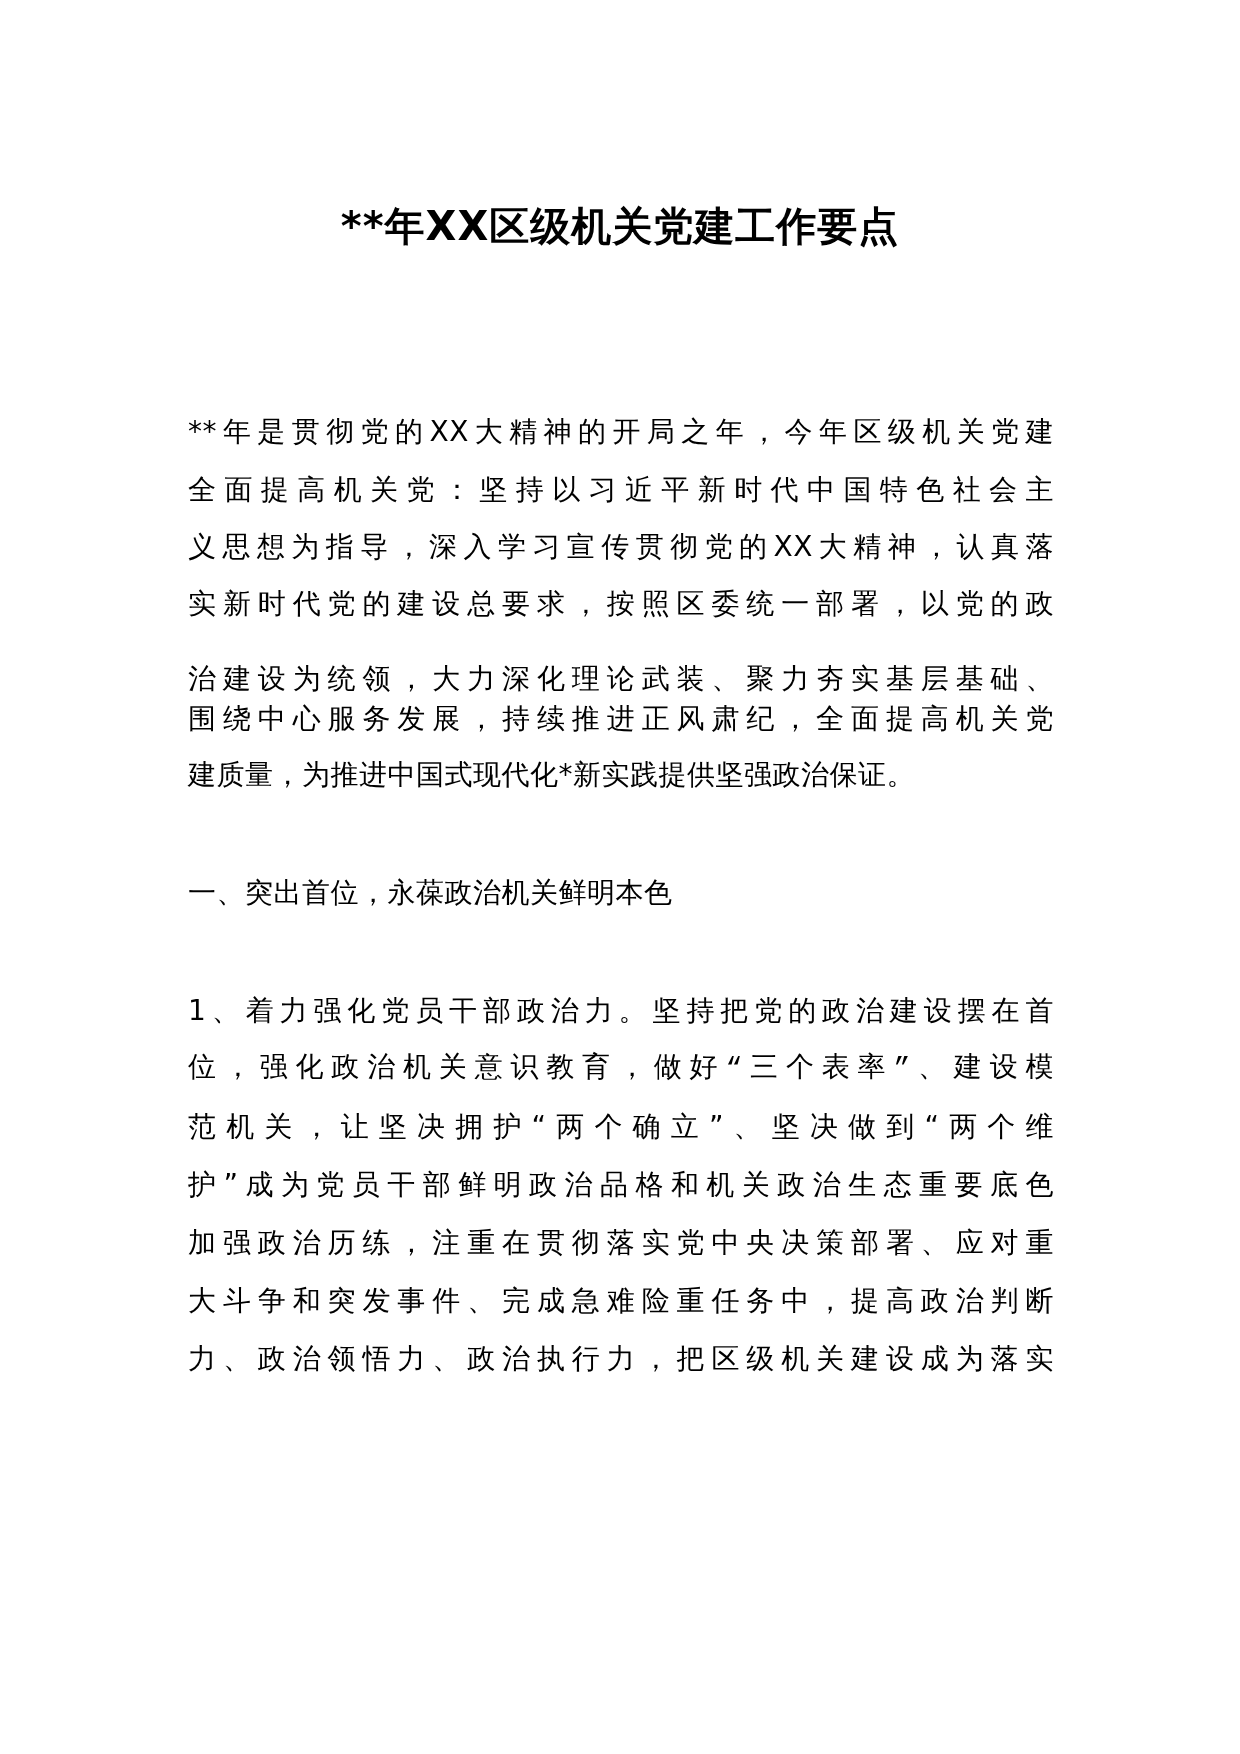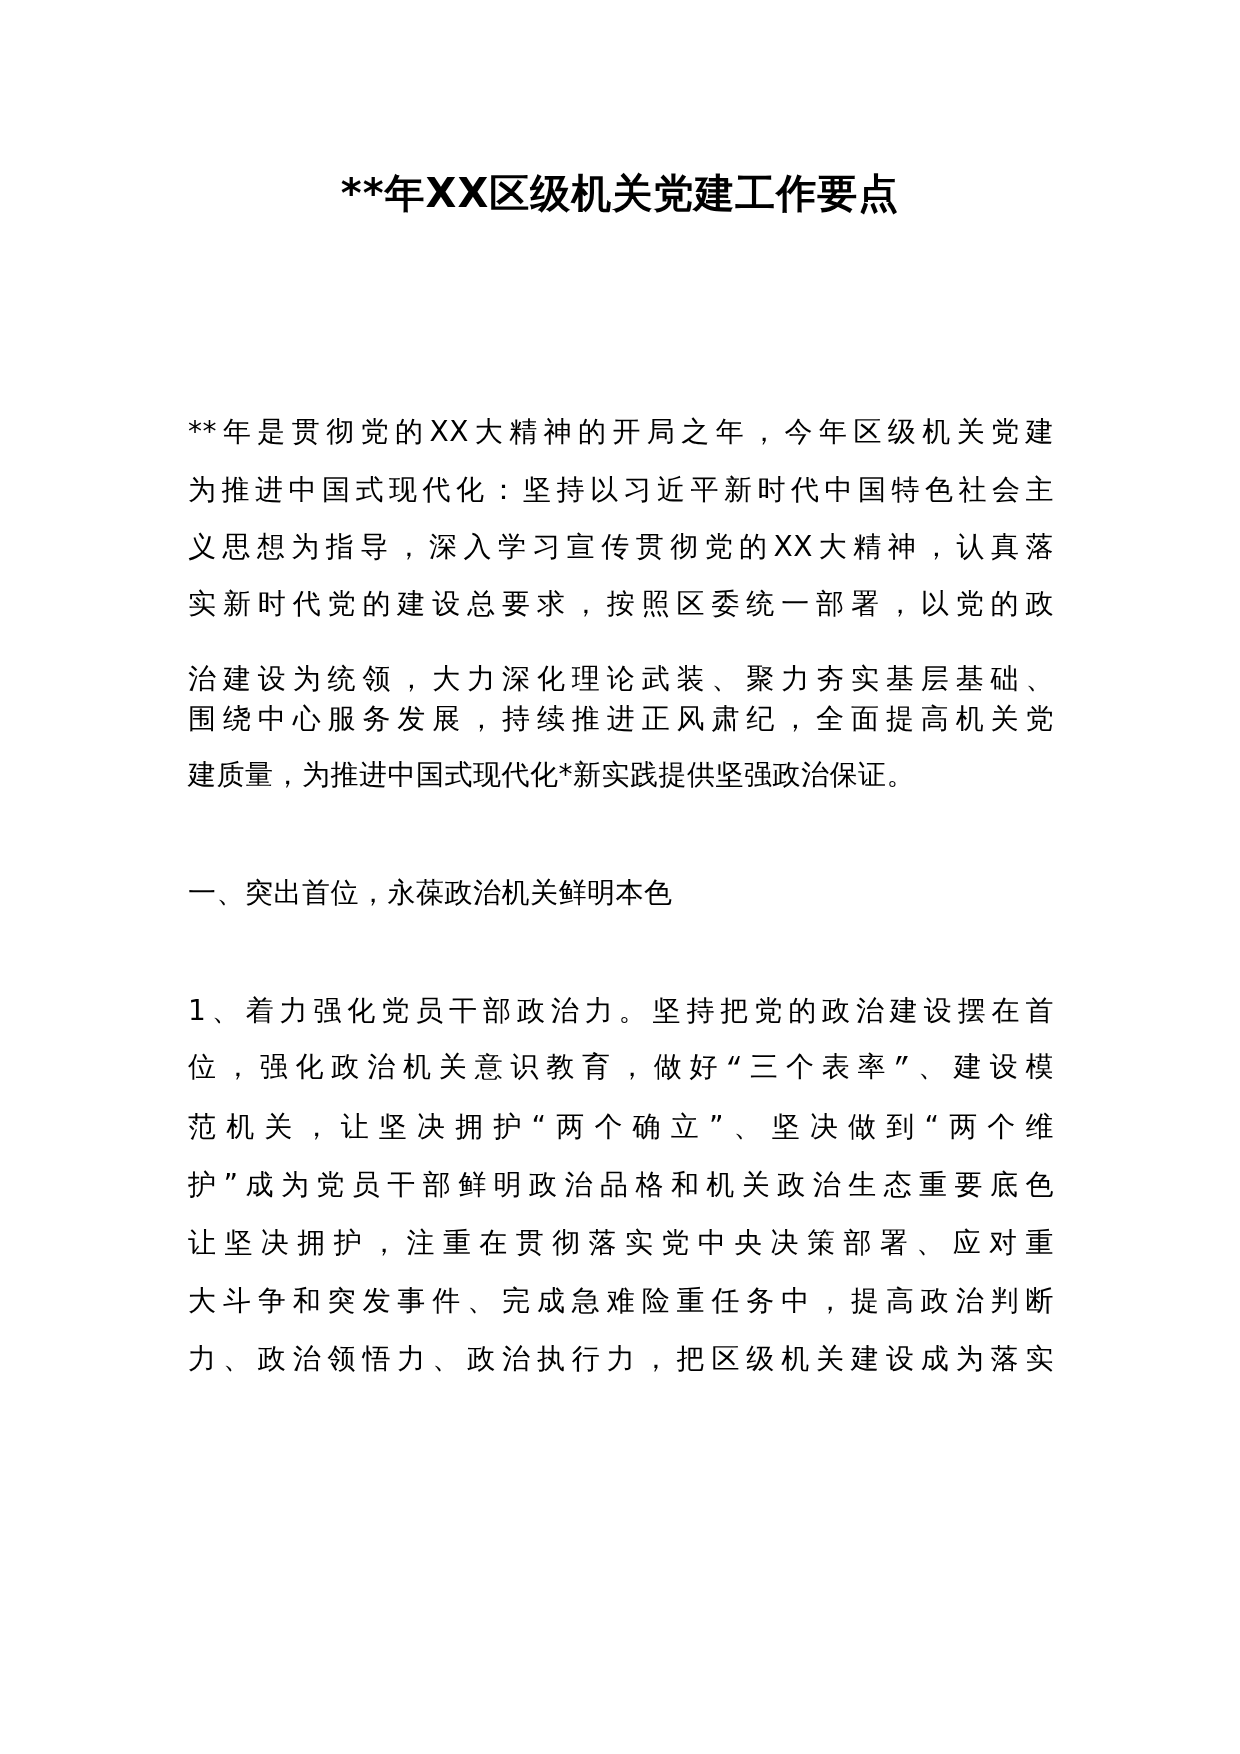--- a/index.html
+++ b/index.html
@@ -50,37 +50,37 @@
     }
     .line.heading {
       text-align-last: left;
     }
   </style>
 </head>
 <body>
 
 <div class="page">
 
-  <div class="title" style="top:165px;">**年XX区级机关党建工作要点</div>
+  <div class="title" style="top:198px;">**年XX区级机关党建工作要点</div>
 
   <div>
     <div class="line" style="top:410px;"> **年是贯彻党的XX大精神的开局之年，今年区级机关党建</div>
-    <div class="line" style="top:468px;">为推进中国式现代化：坚持以习近平新时代中国特色社会主</div>
+    <div class="line" style="top:468px;">全面提高机关党：坚持以习近平新时代中国特色社会主</div>
     <div class="line" style="top:525px;">义思想为指导，深入学习宣传贯彻党的XX大精神，认真落</div>
     <div class="line" style="top:582px;">实新时代党的建设总要求，按照区委统一部署，以党的政</div>
     <div class="line" style="top:639px;margin-top:18px;">治建设为统领，大力深化理论武装、聚力夯实基层基础、</div>
     <div class="line" style="top:697px;">围绕中心服务发展，持续推进正风肃纪，全面提高机关党</div>
     <div class="line last" style="top:753px;">建质量，为推进中国式现代化*新实践提供坚强政治保证。</div>
   </div>
 
   <div class="line heading" style="top:871px;">一、突出首位，永葆政治机关鲜明本色</div>
 
   <div>
     <div class="line" style="top:989px;">1、着力强化党员干部政治力。坚持把党的政治建设摆在首</div>
     <div class="line" style="top:1047px;font-family:Liberation Mono, monospace;">位，强化政治机关意识教育，做好“三个表率”、建设模</div>
     <div class="line" style="top:1105px;">范机关，让坚决拥护“两个确立”、坚决做到“两个维</div>
     <div class="line" style="top:1163px;">护”成为党员干部鲜明政治品格和机关政治生态重要底色</div>
-    <div class="line" style="top:1221px;">让坚决拥护，注重在贯彻落实党中央决策部署、应对重</div>
+    <div class="line" style="top:1221px;">加强政治历练，注重在贯彻落实党中央决策部署、应对重</div>
     <div class="line" style="top:1279px;">大斗争和突发事件、完成急难险重任务中，提高政治判断</div>
     <div class="line" style="top:1337px;">力、政治领悟力、政治执行力，把区级机关建设成为落实</div>
   </div>
 
 </div>
 
 </body></html>

